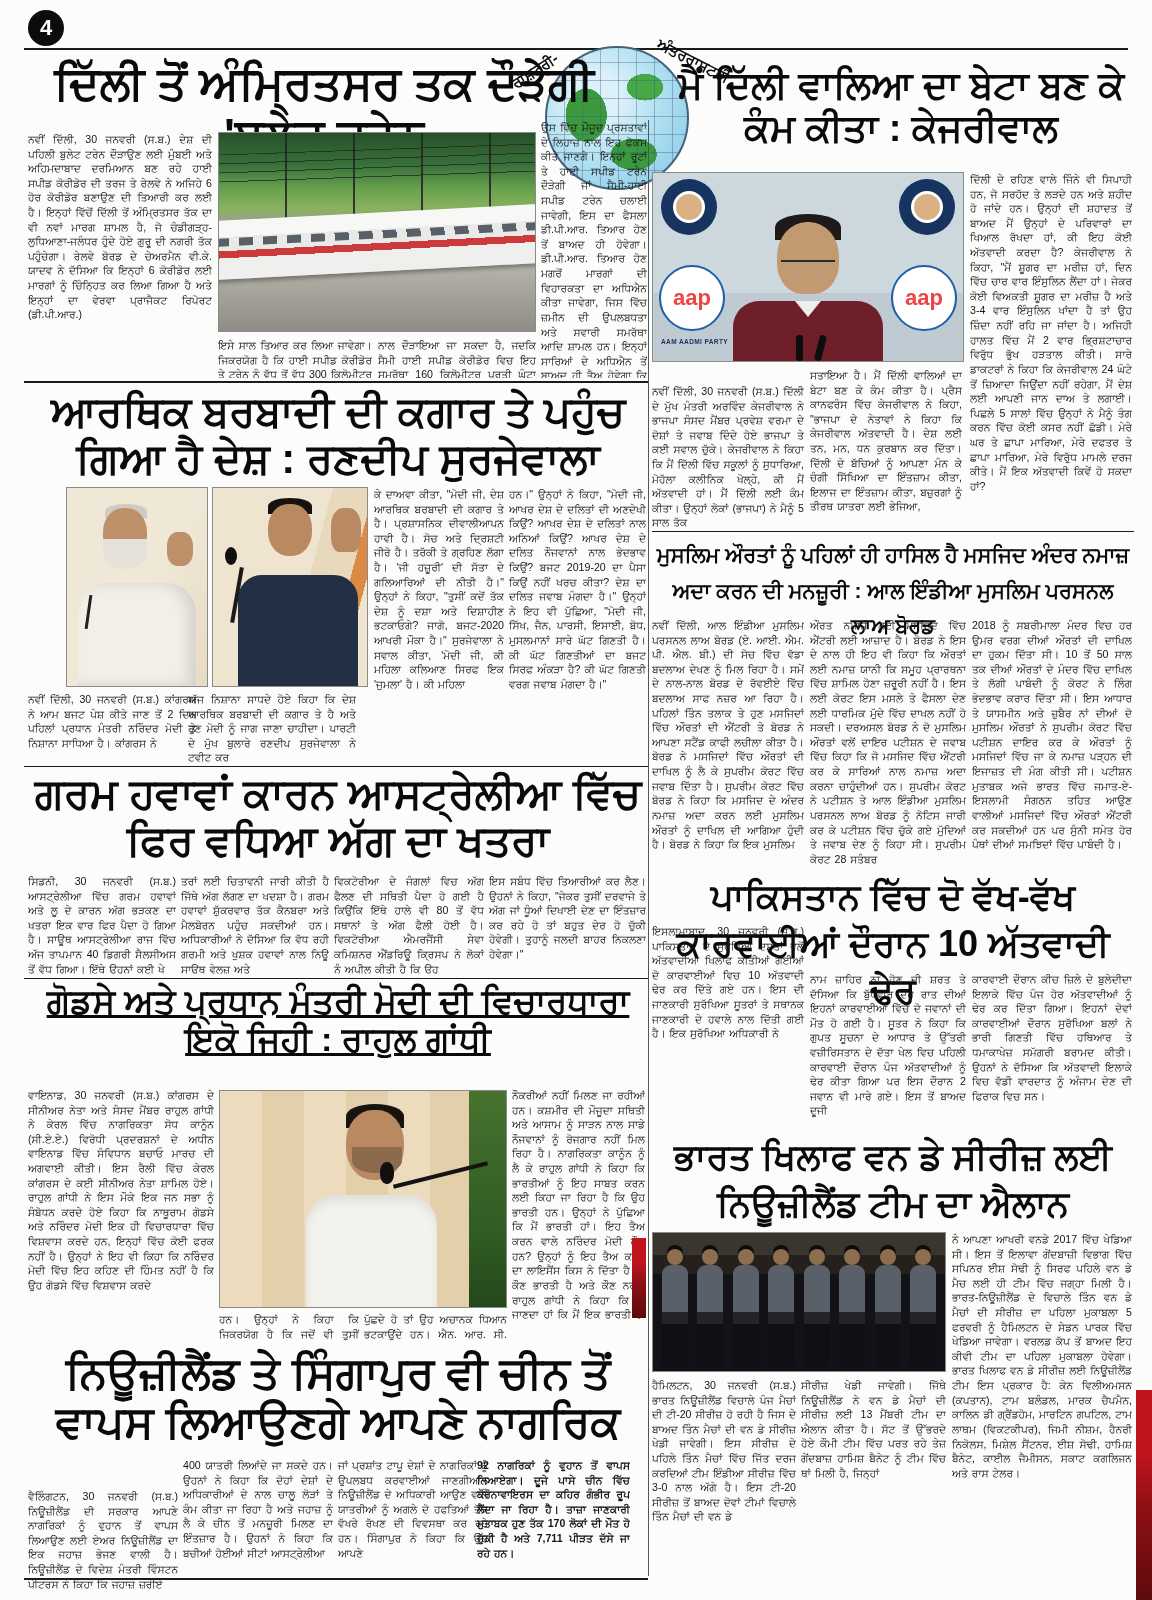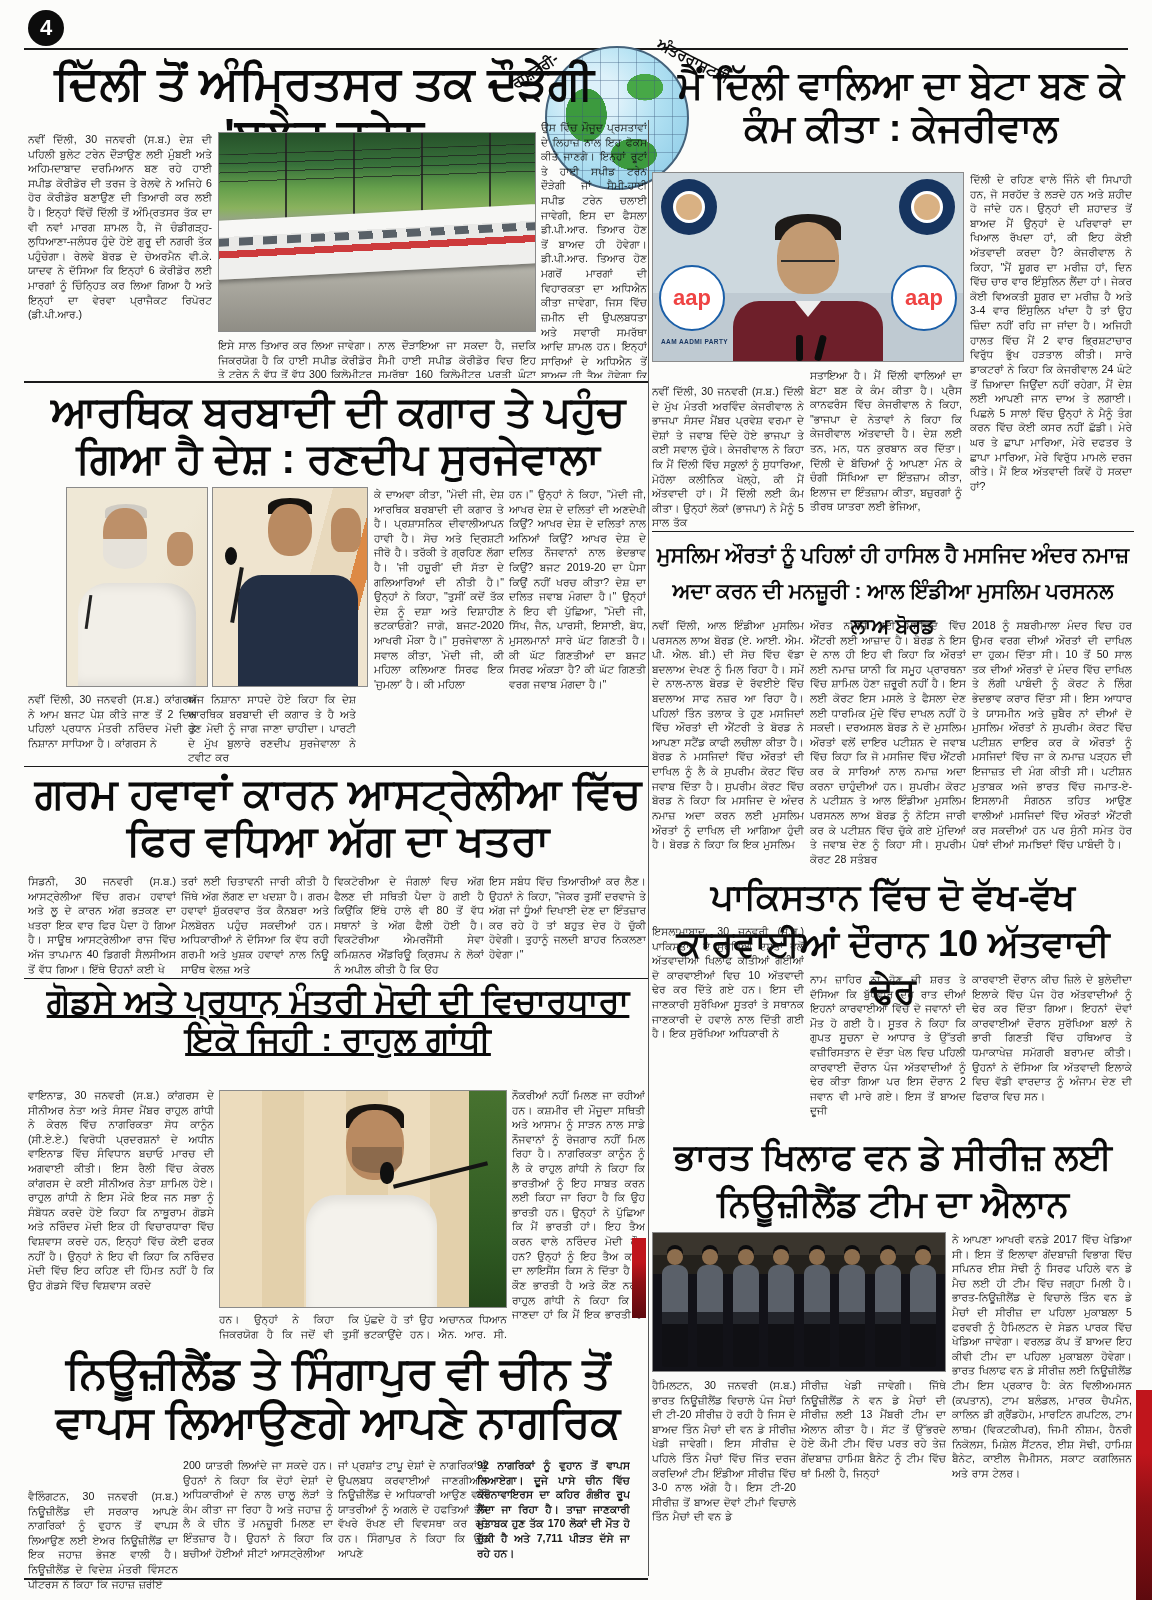--- a/index.html
+++ b/index.html
@@ -199,21 +199,21 @@
       <div class="michead"></div>
     </div>
     <div class="col" style="left:219px;top:1312px;width:140px;height:30px;">ਹਨ। ਉਨ੍ਹਾਂ ਨੇ ਕਿਹਾ ਕਿ ਜਿਕਰਯੋਗ ਹੈ ਕਿ ਜਦੋਂ ਵੀ ਤੁਸੀਂ ਨਰਿੰਦਰ ਮੋਦੀ ਤੋਂ ਬੇਰੋਜ਼ਗਾਰੀ ਅਤੇ ਨੌਕਰੀਆਂ ਬਾਰੇ</div>
     <div class="col" style="left:364px;top:1312px;width:143px;height:30px;">ਪੁੱਛਦੇ ਹੋ ਤਾਂ ਉਹ ਅਚਾਨਕ ਧਿਆਨ ਭਟਕਾਉਂਦੇ ਹਨ। ਐਨ. ਆਰ. ਸੀ. ਅਤੇ ਸੀ. ਏ. ਏ. ਨਾਲ</div>
     <div class="col" style="left:512px;top:1088px;width:133px;height:232px;">ਨੌਕਰੀਆਂ ਨਹੀਂ ਮਿਲਣ ਜਾ ਰਹੀਆਂ ਹਨ। ਕਸ਼ਮੀਰ ਦੀ ਮੌਜੂਦਾ ਸਥਿਤੀ ਅਤੇ ਆਸਾਮ ਨੂੰ ਸਾੜਨ ਨਾਲ ਸਾਡੇ ਨੌਜਵਾਨਾਂ ਨੂੰ ਰੋਜਗਾਰ ਨਹੀਂ ਮਿਲ ਰਿਹਾ ਹੈ। ਨਾਗਰਿਕਤਾ ਕਾਨੂੰਨ ਨੂੰ ਲੈ ਕੇ ਰਾਹੁਲ ਗਾਂਧੀ ਨੇ ਕਿਹਾ ਕਿ ਭਾਰਤੀਆਂ ਨੂੰ ਇਹ ਸਾਬਤ ਕਰਨ ਲਈ ਕਿਹਾ ਜਾ ਰਿਹਾ ਹੈ ਕਿ ਉਹ ਭਾਰਤੀ ਹਨ। ਉਨ੍ਹਾਂ ਨੇ ਪੁੱਛਿਆ ਕਿ ਮੈਂ ਭਾਰਤੀ ਹਾਂ। ਇਹ ਤੈਅ ਕਰਨ ਵਾਲੇ ਨਰਿੰਦਰ ਮੋਦੀ ਕੌਣ ਹਨ? ਉਨ੍ਹਾਂ ਨੂੰ ਇਹ ਤੈਅ ਕਰਨ ਦਾ ਲਾਇਸੈਂਸ ਕਿਸ ਨੇ ਦਿੱਤਾ ਹੈ ਕਿ ਕੌਣ ਭਾਰਤੀ ਹੈ ਅਤੇ ਕੌਣ ਨਹੀਂ? ਰਾਹੁਲ ਗਾਂਧੀ ਨੇ ਕਿਹਾ ਕਿ ਮੈਂ ਜਾਣਦਾ ਹਾਂ ਕਿ ਮੈਂ ਇਕ ਭਾਰਤੀ ਹਾਂ ਅਤੇ ਮੈਨੂੰ ਇਸ ਨੂੰ ਸਾਬਤ ਕਰਨ ਦੀ ਜ਼ਰੂਰਤ ਨਹੀਂ ਹੈ।</div>
   </div>
 
   <div>
     <div class="hl" style="left:28px;top:1348px;width:620px;font-size:44px;">ਨਿਊਜ਼ੀਲੈਂਡ ਤੇ ਸਿੰਗਾਪੁਰ ਵੀ ਚੀਨ ਤੋਂ ਵਾਪਸ ਲਿਆਉਣਗੇ ਆਪਣੇ ਨਾਗਰਿਕ</div>
     <div class="col" style="left:28px;top:1489px;width:150px;height:112px;">ਵੈਲਿੰਗਟਨ, 30 ਜਨਵਰੀ (ਸ.ਬ.) ਨਿਊਜ਼ੀਲੈਂਡ ਦੀ ਸਰਕਾਰ ਆਪਣੇ ਨਾਗਰਿਕਾਂ ਨੂੰ ਵੁਹਾਨ ਤੋਂ ਵਾਪਸ ਲਿਆਉਣ ਲਈ ਏਅਰ ਨਿਊਜ਼ੀਲੈਂਡ ਦਾ ਇਕ ਜਹਾਜ਼ ਭੇਜਣ ਵਾਲੀ ਹੈ। ਨਿਊਜ਼ੀਲੈਂਡ ਦੇ ਵਿਦੇਸ਼ ਮੰਤਰੀ ਵਿੰਸਟਨ ਪੀਟਰਸ ਨੇ ਕਿਹਾ ਕਿ ਜਹਾਜ਼ ਜ਼ਰੀਏ</div>
-    <div class="col" style="left:183px;top:1458px;width:150px;height:112px;">200 ਯਾਤਰੀ ਲਿਆਂਦੇ ਜਾ ਸਕਦੇ ਹਨ। ਉਹਨਾਂ ਨੇ ਕਿਹਾ ਕਿ ਦੋਹਾਂ ਦੇਸ਼ਾਂ ਦੇ ਅਧਿਕਾਰੀਆਂ ਦੇ ਨਾਲ ਚਾਲੂ ਲੋੜਾਂ ਤੇ ਕੰਮ ਕੀਤਾ ਜਾ ਰਿਹਾ ਹੈ ਅਤੇ ਜਹਾਜ਼ ਨੂੰ ਲੈ ਕੇ ਚੀਨ ਤੋਂ ਮਨਜ਼ੂਰੀ ਮਿਲਣ ਦਾ ਇੰਤਜ਼ਾਰ ਹੈ। ਉਹਨਾਂ ਨੇ ਕਿਹਾ ਕਿ ਬਚੀਆਂ ਹੋਈਆਂ ਸੀਟਾਂ ਆਸਟ੍ਰੇਲੀਆ</div>
+    <div class="col" style="left:183px;top:1458px;width:150px;height:112px;">400 ਯਾਤਰੀ ਲਿਆਂਦੇ ਜਾ ਸਕਦੇ ਹਨ। ਉਹਨਾਂ ਨੇ ਕਿਹਾ ਕਿ ਦੋਹਾਂ ਦੇਸ਼ਾਂ ਦੇ ਅਧਿਕਾਰੀਆਂ ਦੇ ਨਾਲ ਚਾਲੂ ਲੋੜਾਂ ਤੇ ਕੰਮ ਕੀਤਾ ਜਾ ਰਿਹਾ ਹੈ ਅਤੇ ਜਹਾਜ਼ ਨੂੰ ਲੈ ਕੇ ਚੀਨ ਤੋਂ ਮਨਜ਼ੂਰੀ ਮਿਲਣ ਦਾ ਇੰਤਜ਼ਾਰ ਹੈ। ਉਹਨਾਂ ਨੇ ਕਿਹਾ ਕਿ ਬਚੀਆਂ ਹੋਈਆਂ ਸੀਟਾਂ ਆਸਟ੍ਰੇਲੀਆ</div>
     <div class="col" style="left:338px;top:1458px;width:150px;height:112px;">ਜਾਂ ਪ੍ਰਸ਼ਾਂਤ ਟਾਪੂ ਦੇਸ਼ਾਂ ਦੇ ਨਾਗਰਿਕਾਂ ਨੂੰ ਉਪਲਬਧ ਕਰਵਾਈਆਂ ਜਾਣਗੀਆਂ। ਨਿਊਜ਼ੀਲੈਂਡ ਦੇ ਅਧਿਕਾਰੀ ਆਉਣ ਵਾਲੇ ਯਾਤਰੀਆਂ ਨੂੰ ਅਗਲੇ ਦੋ ਹਫਤਿਆਂ ਤੱਕ ਵੱਖਰੇ ਰੱਖਣ ਦੀ ਵਿਵਸਥਾ ਕਰ ਰਹੇ ਹਨ। ਸਿੰਗਾਪੁਰ ਨੇ ਕਿਹਾ ਕਿ ਉਹ ਆਪਣੇ</div>
     <div class="col" style="left:477px;top:1458px;width:153px;height:112px;font-weight:bold;">92 ਨਾਗਰਿਕਾਂ ਨੂੰ ਵੁਹਾਨ ਤੋਂ ਵਾਪਸ ਲਿਆਏਗਾ। ਦੂਜੇ ਪਾਸੇ ਚੀਨ ਵਿੱਚ ਕੋਰੋਨਾਵਾਇਰਸ ਦਾ ਕਹਿਰ ਗੰਭੀਰ ਰੂਪ ਲੈਂਦਾ ਜਾ ਰਿਹਾ ਹੈ। ਤਾਜ਼ਾ ਜਾਣਕਾਰੀ ਮੁਤਾਬਕ ਹੁਣ ਤੱਕ 170 ਲੋਕਾਂ ਦੀ ਮੌਤ ਹੋ ਚੁੱਕੀ ਹੈ ਅਤੇ 7,711 ਪੀੜਤ ਦੱਸੇ ਜਾ ਰਹੇ ਹਨ।</div>
     <div class="rule" style="left:24px;top:1578px;width:624px;height:2px;"></div>
   </div>
 
   <div class="rule" style="left:652px;top:531px;width:482px;height:1px;"></div>
   <div>
     <div class="hl" style="left:652px;top:537px;width:482px;font-size:21px;line-height:1.7;">ਮੁਸਲਿਮ ਔਰਤਾਂ ਨੂੰ ਪਹਿਲਾਂ ਹੀ ਹਾਸਿਲ ਹੈ ਮਸਜਿਦ ਅੰਦਰ ਨਮਾਜ਼ ਅਦਾ ਕਰਨ ਦੀ ਮਨਜ਼ੂਰੀ : ਆਲ ਇੰਡੀਆ ਮੁਸਲਿਮ ਪਰਸਨਲ ਲਾਅ ਬੋਰਡ</div>
     <div class="col" style="left:652px;top:618px;width:152px;height:246px;">ਨਵੀਂ ਦਿੱਲੀ, ਆਲ ਇੰਡੀਆ ਮੁਸਲਿਮ ਪਰਸਨਲ ਲਾਅ ਬੋਰਡ (ਏ. ਆਈ. ਐਮ. ਪੀ. ਐਲ. ਬੀ.) ਦੀ ਸੋਚ ਵਿੱਚ ਵੱਡਾ ਬਦਲਾਅ ਦੇਖਣ ਨੂੰ ਮਿਲ ਰਿਹਾ ਹੈ। ਸਮੇਂ ਦੇ ਨਾਲ-ਨਾਲ ਬੋਰਡ ਦੇ ਰੱਵਈਏ ਵਿੱਚ ਬਦਲਾਅ ਸਾਫ ਨਜ਼ਰ ਆ ਰਿਹਾ ਹੈ। ਪਹਿਲਾਂ ਤਿੰਨ ਤਲਾਕ ਤੇ ਹੁਣ ਮਸਜਿਦਾਂ ਵਿੱਚ ਔਰਤਾਂ ਦੀ ਐਂਟਰੀ ਤੇ ਬੋਰਡ ਨੇ ਆਪਣਾ ਸਟੈਂਡ ਕਾਫੀ ਲਚੀਲਾ ਕੀਤਾ ਹੈ। ਬੋਰਡ ਨੇ ਮਸਜਿਦਾਂ ਵਿੱਚ ਔਰਤਾਂ ਦੀ ਦਾਖਿਲ ਨੂੰ ਲੈ ਕੇ ਸੁਪਰੀਮ ਕੋਰਟ ਵਿੱਚ ਜਵਾਬ ਦਿੱਤਾ ਹੈ। ਸੁਪਰੀਮ ਕੋਰਟ ਵਿੱਚ ਬੋਰਡ ਨੇ ਕਿਹਾ ਕਿ ਮਸਜਿਦ ਦੇ ਅੰਦਰ ਨਮਾਜ਼ ਅਦਾ ਕਰਨ ਲਈ ਮੁਸਲਿਮ ਔਰਤਾਂ ਨੂੰ ਦਾਖਿਲ ਦੀ ਆਗਿਆ ਹੁੰਦੀ ਹੈ। ਬੋਰਡ ਨੇ ਕਿਹਾ ਕਿ ਇਕ ਮੁਸਲਿਮ</div>
     <div class="col" style="left:810px;top:618px;width:156px;height:246px;">ਔਰਤ ਨਮਾਜ਼ ਲਈ ਮਸਜਿਦ ਵਿੱਚ ਐਂਟਰੀ ਲਈ ਆਜ਼ਾਦ ਹੈ। ਬੋਰਡ ਨੇ ਇਸ ਦੇ ਨਾਲ ਹੀ ਇਹ ਵੀ ਕਿਹਾ ਕਿ ਔਰਤਾਂ ਲਈ ਨਮਾਜ਼ ਯਾਨੀ ਕਿ ਸਮੂਹ ਪ੍ਰਾਰਥਨਾ ਵਿੱਚ ਸ਼ਾਮਿਲ ਹੋਣਾ ਜ਼ਰੂਰੀ ਨਹੀਂ ਹੈ। ਇਸ ਲਈ ਕੋਰਟ ਇਸ ਮਸਲੇ ਤੇ ਫੈਸਲਾ ਦੇਣ ਲਈ ਧਾਰਮਿਕ ਮੁੱਦੇ ਵਿੱਚ ਦਾਖਲ ਨਹੀਂ ਹੋ ਸਕਦੀ। ਦਰਅਸਲ ਬੋਰਡ ਨੇ ਦੋ ਮੁਸਲਿਮ ਔਰਤਾਂ ਵਲੋਂ ਦਾਇਰ ਪਟੀਸ਼ਨ ਦੇ ਜਵਾਬ ਵਿੱਚ ਕਿਹਾ ਕਿ ਜੋ ਮਸਜਿਦ ਵਿੱਚ ਐਂਟਰੀ ਕਰ ਕੇ ਸਾਰਿਆਂ ਨਾਲ ਨਮਾਜ਼ ਅਦਾ ਕਰਨਾ ਚਾਹੁੰਦੀਆਂ ਹਨ। ਸੁਪਰੀਮ ਕੋਰਟ ਨੇ ਪਟੀਸ਼ਨ ਤੇ ਆਲ ਇੰਡੀਆ ਮੁਸਲਿਮ ਪਰਸਨਲ ਲਾਅ ਬੋਰਡ ਨੂੰ ਨੋਟਿਸ ਜਾਰੀ ਕਰ ਕੇ ਪਟੀਸ਼ਨ ਵਿੱਚ ਚੁੱਕੇ ਗਏ ਮੁੱਦਿਆਂ ਤੇ ਜਵਾਬ ਦੇਣ ਨੂੰ ਕਿਹਾ ਸੀ। ਸੁਪਰੀਮ ਕੋਰਟ 28 ਸਤੰਬਰ</div>

